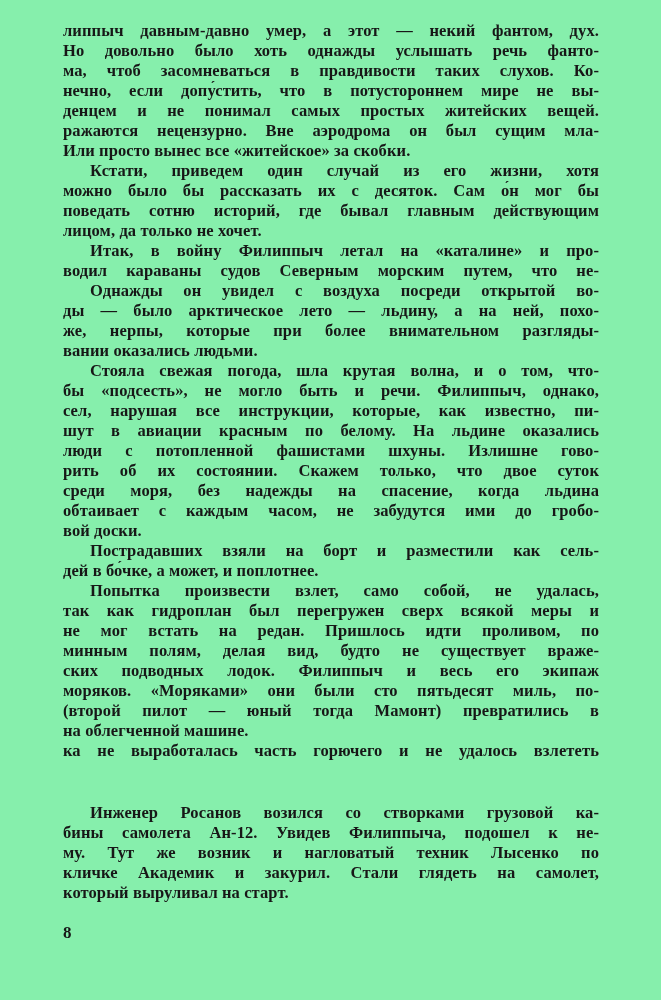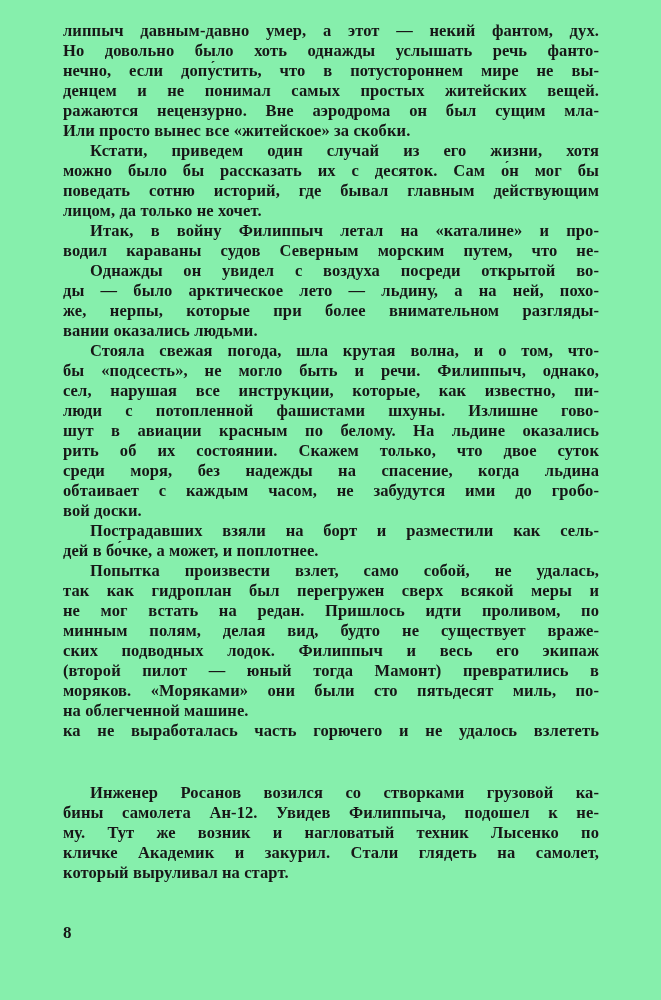--- a/index.html
+++ b/index.html
@@ -41,20 +41,21 @@
   }
 </style>
 </head>
 <body>
 
 <div class="page">
   <div class="textblock">
       <div class="para">
         <div class="line">липпыч давным-давно умер, а этот — некий фантом, дух.</div>
         <div class="line">Но довольно было хоть однажды услышать речь фанто-</div>
+        <div class="line">ма, чтоб засомневаться в правдивости таких слухов. Ко-</div>
         <div class="line">нечно, если допу́стить, что в потустороннем мире не вы-</div>
         <div class="line">денцем и не понимал самых простых житейских вещей.</div>
         <div class="line">ражаются нецензурно. Вне аэродрома он был сущим мла-</div>
         <div class="line last">Или просто вынес все «житейское» за скобки.</div>
       </div>
       <div class="para">
         <div class="line indent">Кстати, приведем один случай из его жизни, хотя</div>
         <div class="line">можно было бы рассказать их с десяток. Сам о́н мог бы</div>
         <div class="line">поведать сотню историй, где бывал главным действующим</div>
         <div class="line last">лицом, да только не хочет.</div>
@@ -66,39 +67,39 @@
       <div class="para">
         <div class="line indent">Однажды он увидел с воздуха посреди открытой во-</div>
         <div class="line">ды — было арктическое лето — льдину, а на ней, похо-</div>
         <div class="line">же, нерпы, которые при более внимательном разгляды-</div>
         <div class="line last">вании оказались людьми.</div>
       </div>
       <div class="para">
         <div class="line indent">Стояла свежая погода, шла крутая волна, и о том, что-</div>
         <div class="line">бы «подсесть», не могло быть и речи. Филиппыч, однако,</div>
         <div class="line">сел, нарушая все инструкции, которые, как известно, пи-</div>
+        <div class="line">шут в авиации красным по белому. На льдине оказались</div>
         <div class="line">люди с потопленной фашистами шхуны. Излишне гово-</div>
-        <div class="line">шут в авиации красным по белому. На льдине оказались</div>
         <div class="line">рить об их состоянии. Скажем только, что двое суток</div>
         <div class="line">среди моря, без надежды на спасение, когда льдина</div>
         <div class="line">обтаивает с каждым часом, не забудутся ими до гробо-</div>
         <div class="line last">вой доски.</div>
       </div>
       <div class="para">
         <div class="line indent">Пострадавших взяли на борт и разместили как сель-</div>
         <div class="line last">дей в бо́чке, а может, и поплотнее.</div>
       </div>
       <div class="para">
         <div class="line indent">Попытка произвести взлет, само собой, не удалась,</div>
         <div class="line">так как гидроплан был перегружен сверх всякой меры и</div>
         <div class="line">не мог встать на редан. Пришлось идти проливом, по</div>
         <div class="line">минным полям, делая вид, будто не существует враже-</div>
         <div class="line">ских подводных лодок. Филиппыч и весь его экипаж</div>
+        <div class="line">моряков. «Моряками» они были сто пятьдесят миль, по-</div>
         <div class="line">(второй пилот — юный тогда Мамонт) превратились в</div>
-        <div class="line">моряков. «Моряками» они были сто пятьдесят миль, по-</div>
         <div class="line last">на облегченной машине.</div>
         <div class="line">ка не выработалась часть горючего и не удалось взлететь</div>
       </div>
       <div class="para gap">
         <div class="line indent">Инженер Росанов возился со створками грузовой ка-</div>
         <div class="line">бины самолета Ан-12. Увидев Филиппыча, подошел к не-</div>
         <div class="line">му. Тут же возник и нагловатый техник Лысенко по</div>
         <div class="line">кличке Академик и закурил. Стали глядеть на самолет,</div>
         <div class="line last">который выруливал на старт.</div>
       </div>

